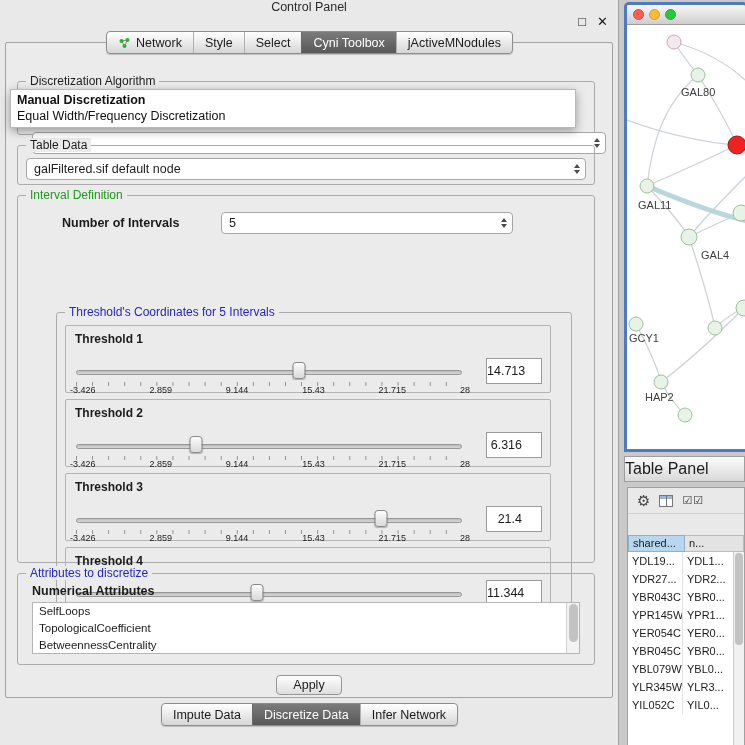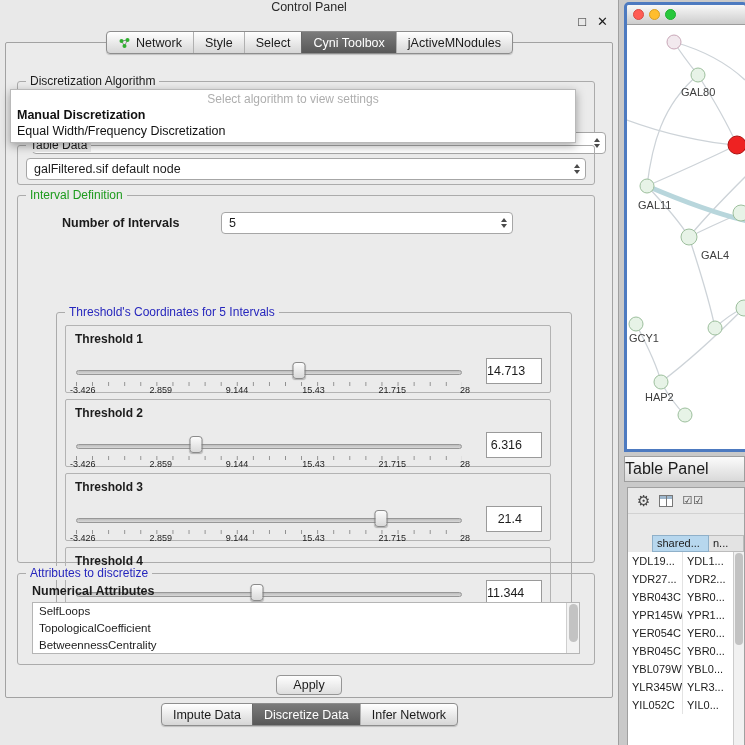--- a/index.html
+++ b/index.html
@@ -80,21 +80,21 @@
 
   
   .tp-bar{position:absolute;left:624px;top:456px;width:121px;height:26px;background:linear-gradient(#fbfbfb,#d9d9d9);border:1px solid #9e9e9e;display:flex;align-items:center;font-size:16px;}
   .tbl-win{position:absolute;left:627px;top:487px;width:118px;height:258px;background:#e9e9e9;border:1px solid #a0a0a0;border-bottom:none;}
   .tbl-toolbar{height:26px;display:flex;align-items:center;gap:9px;padding-left:9px;border-bottom:1px solid #d2d2d2;}
   .gear{font-size:15px;color:#444;line-height:1;}
   .colicon{width:14px;height:12px;border:1px solid #777;background:linear-gradient(#9db6cc,#9db6cc) top/100% 3px no-repeat,#fff;position:relative;flex:none;}
   .colicon::after{content:"";position:absolute;left:6px;top:0;bottom:0;width:1px;background:#777;}
   .checks{font-size:11px;color:#333;letter-spacing:1px;white-space:nowrap;}
   .tbl-gap{height:21px;}
-  .tbl-header{display:flex;height:17px;padding-left:24px;}
+  .tbl-header{display:flex;height:17px;}
   .hdr-cell{font-size:11px;line-height:15px;padding-left:4px;overflow:hidden;white-space:nowrap;}
   .hdr-shared{width:57px;background:#b7d7ee;border:1px solid #8fb0c9;}
   .hdr-name{flex:1;background:#e3e3e3;border:1px solid #bcbcbc;border-left:none;}
   .tbl-rows{position:relative;background:#fff;height:196px;overflow:hidden;}
   .tbl-row{display:flex;height:18px;}
   .cell{font-size:11px;line-height:18px;padding-left:4px;white-space:nowrap;overflow:hidden;}
   .cell-a{width:55px;border-right:1px solid #e3e3e3;flex:none;}
   .cell-b{flex:1;}
   .tbl-scroll{position:absolute;right:0;top:0;bottom:0;width:11px;background:#f1f1f1;border-left:1px solid #cccccc;}
   .tbl-thumb{position:absolute;left:1px;top:1px;width:8px;height:92px;background:#c2c2c2;border-radius:4px;}
@@ -146,21 +146,20 @@
       <div class="combo algo-combo">
         <span class="combo-text"></span>
         <span class="stepper">
             <span class="arr-up"></span>
             <span class="arr-dn"></span>
           </span>
       </div>
     </div>
 
     <div class="popup">
-      <div class="popup-placeholder">Select algorithm to view settings</div>
       <div class="popup-item bold">Manual Discretization</div>
       <div class="popup-item">Equal Width/Frequency Discretization</div>
     </div>
 
     <div class="group td-group">
       <span class="group-label">Table Data</span>
       <div class="combo td-combo">
         <span class="combo-text">galFiltered.sif default node</span>
         <span class="stepper">
             <span class="arr-up"></span>

